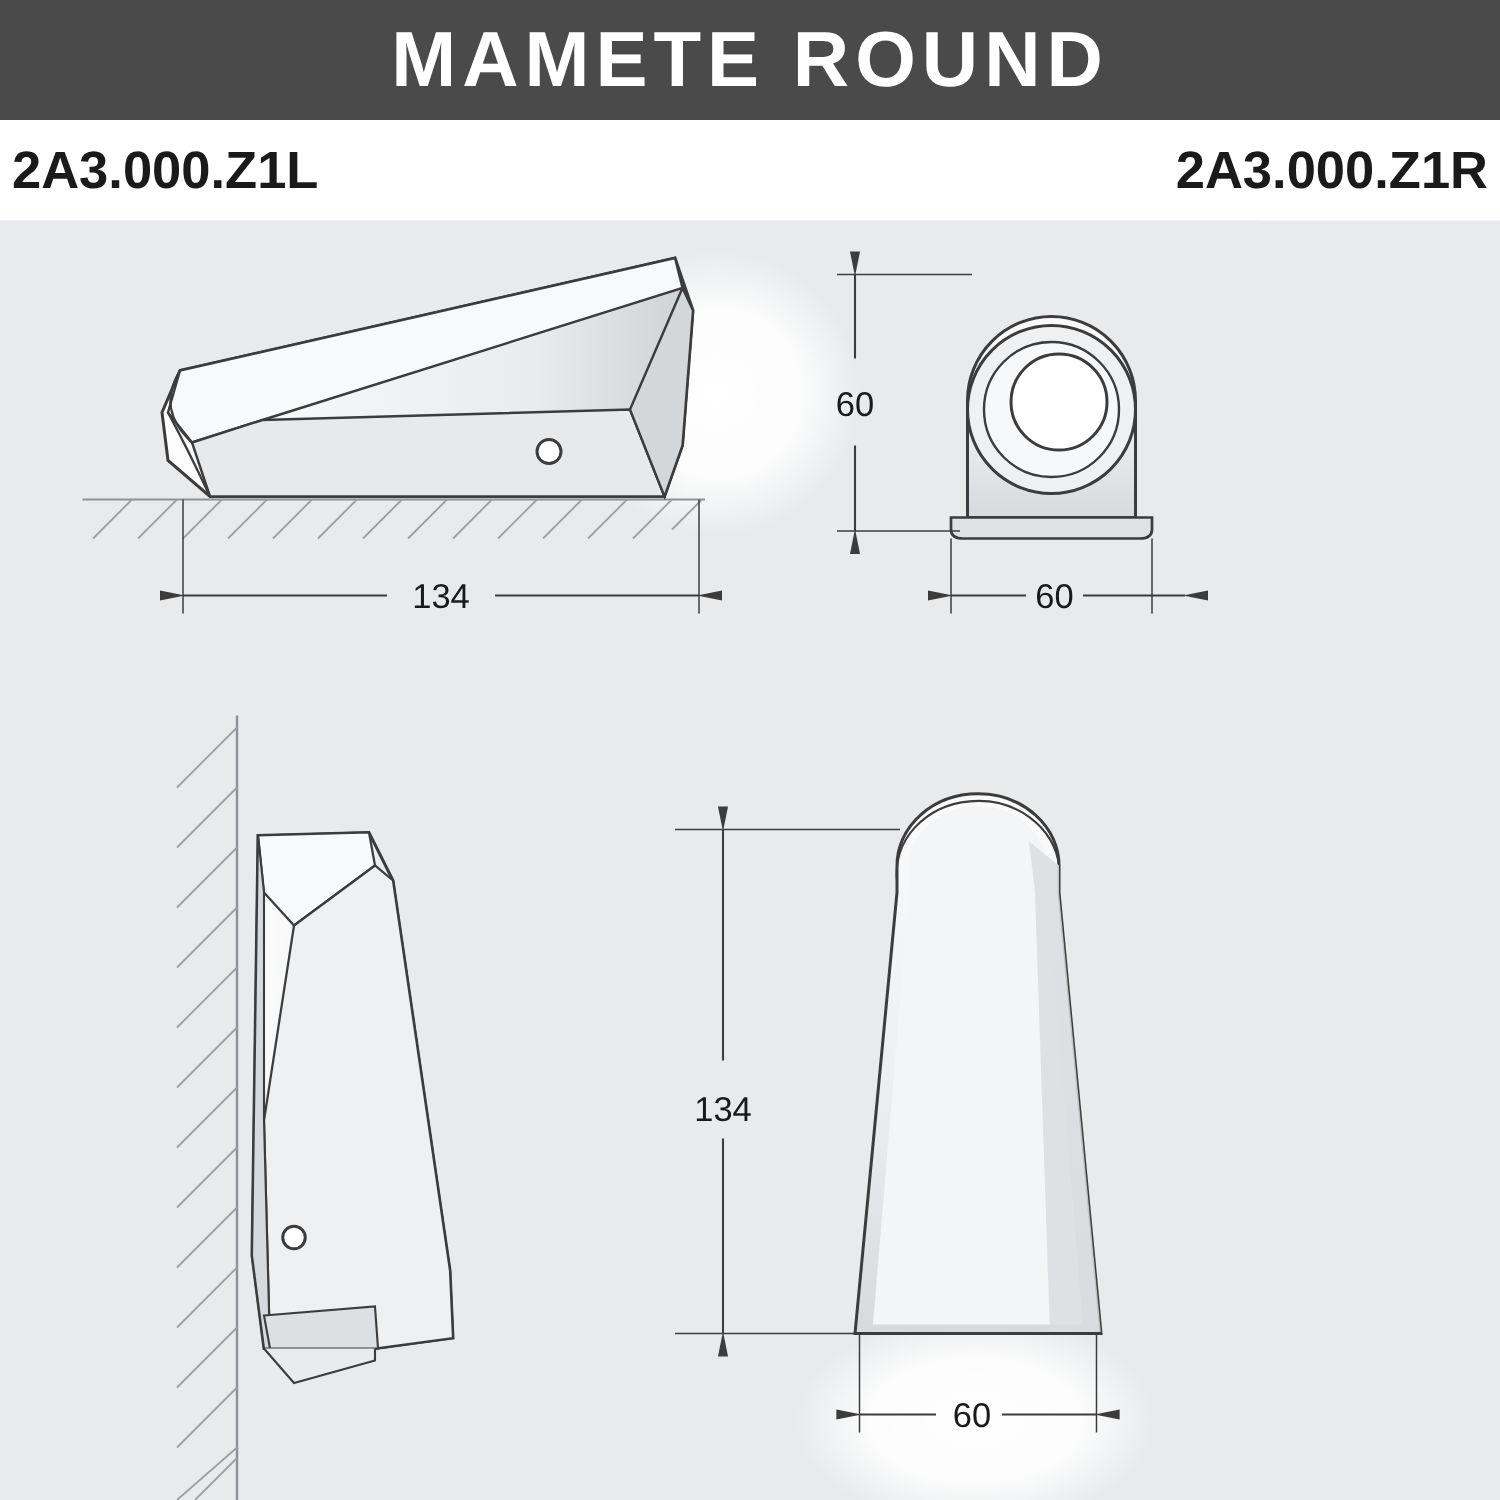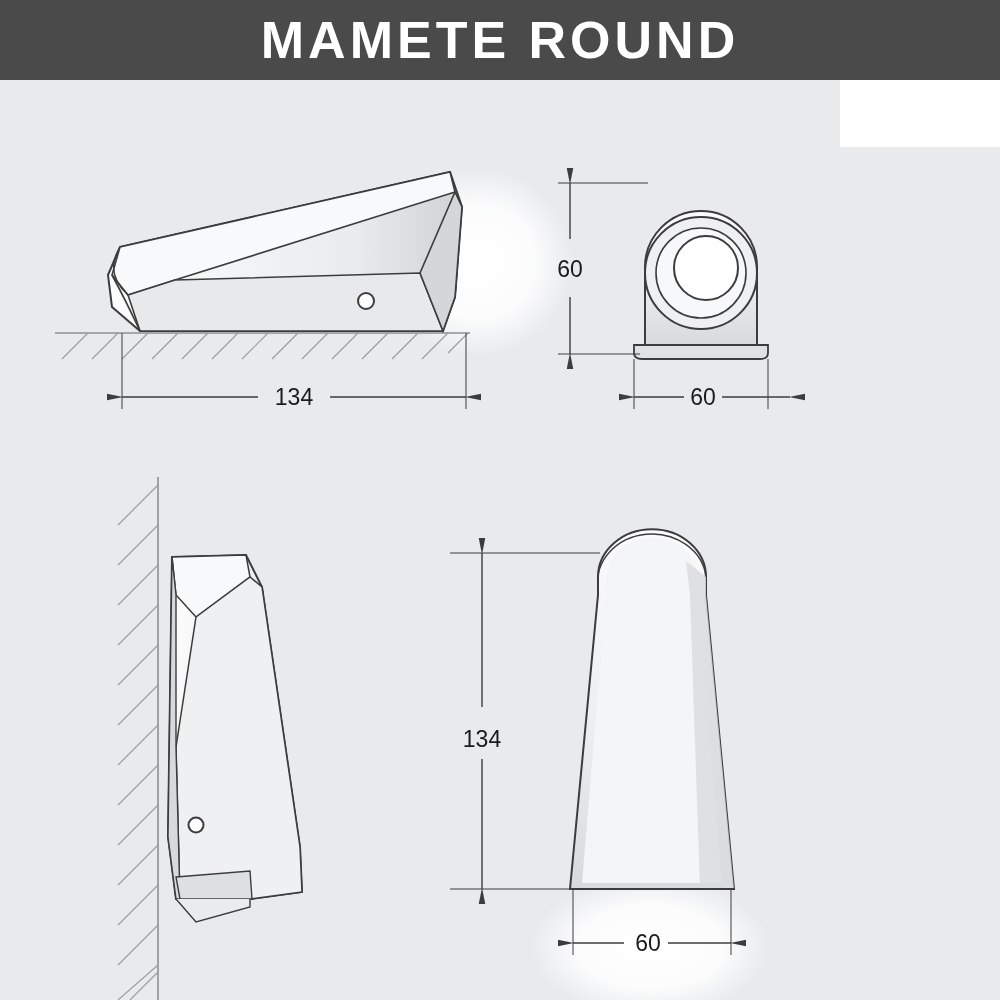--- a/index.html
+++ b/index.html
@@ -74,20 +74,24 @@
 </style>
 </head>
 <body>
 
 <div class="sheet">
 
   <div class="title-bar">
     <span class="title">MAMETE  ROUND</span>
   </div>
 
+  <div class="code-bar">
+    <span class="code">2A3.000.Z1L</span>
+    <span class="code">2A3.000.Z1R</span>
+  </div>
 
   <div class="drawing-area">
     <svg width="1000" height="853" viewBox="0 0 1000 853" xmlns="http://www.w3.org/2000/svg">
       <defs>
         <radialGradient id="glowA" cx="0.5" cy="0.5" r="0.5">
           <stop offset="0%" stop-color="#ffffff" stop-opacity="1"></stop>
           <stop offset="60%" stop-color="#ffffff" stop-opacity="0.85"></stop>
           <stop offset="100%" stop-color="#ffffff" stop-opacity="0"></stop>
         </radialGradient>
         <linearGradient id="bodyGrad" x1="0" y1="0" x2="0" y2="1">

